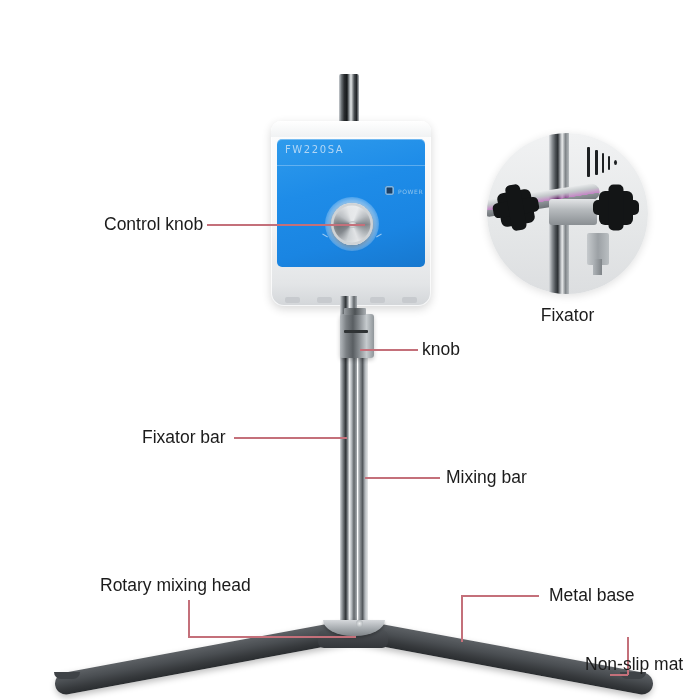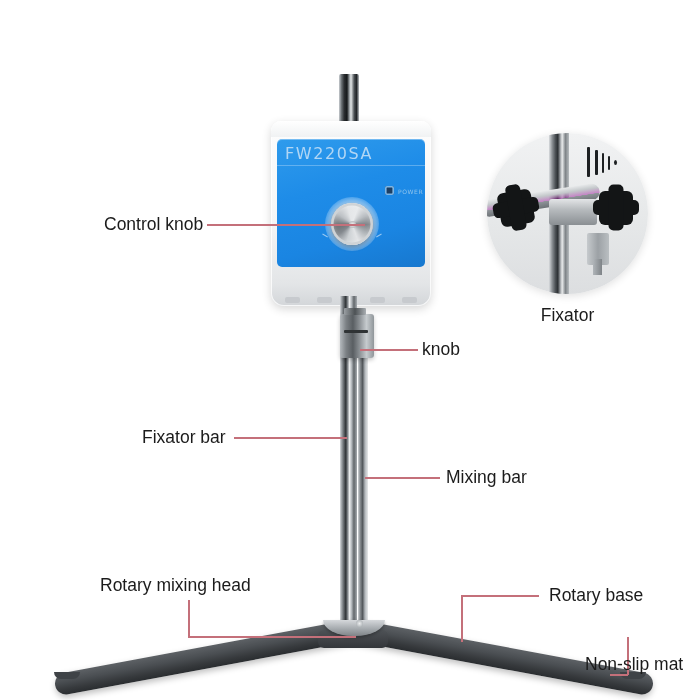--- a/index.html
+++ b/index.html
@@ -96,21 +96,21 @@
     left: 0;
     top: 26px;
     width: 100%;
     height: 1px;
     background: rgba(255,255,255,0.28);
   }
   .model-text {
     position: absolute;
     left: 8px;
     top: 5px;
-    font-size: 16px;
+    font-size: 10px;
     letter-spacing: 1.6px;
     color: #bddcf6;
     font-family: "DejaVu Sans", sans-serif;
     opacity: 0.92;
   }
   
   .indicator {
     position: absolute;
     left: 108px;
     top: 47px;
@@ -468,16 +468,16 @@
   <div class="leader v" style="left:461px; top:595px; height:47px;"></div>
 
   <div class="leader v" style="left:627px; top:637px; height:38px;"></div>
   <div class="leader h" style="left:610px; top:674px; width:18px;"></div>
 
   <div class="lbl" style="left:104px; top:214px;">Control knob</div>
   <div class="lbl" style="left:422px; top:339px;">knob</div>
   <div class="lbl" style="left:142px; top:427px;">Fixator bar</div>
   <div class="lbl" style="left:446px; top:467px;">Mixing bar</div>
   <div class="lbl" style="left:100px; top:575px;">Rotary mixing head</div>
-  <div class="lbl" style="left:549px; top:585px;">Rotary base</div>
+  <div class="lbl" style="left:549px; top:585px;">Metal base</div>
   <div class="lbl" style="left:585px; top:618px;margin-top:36px;">Non-slip mat</div>
 
 </div>
 
 </body></html>

